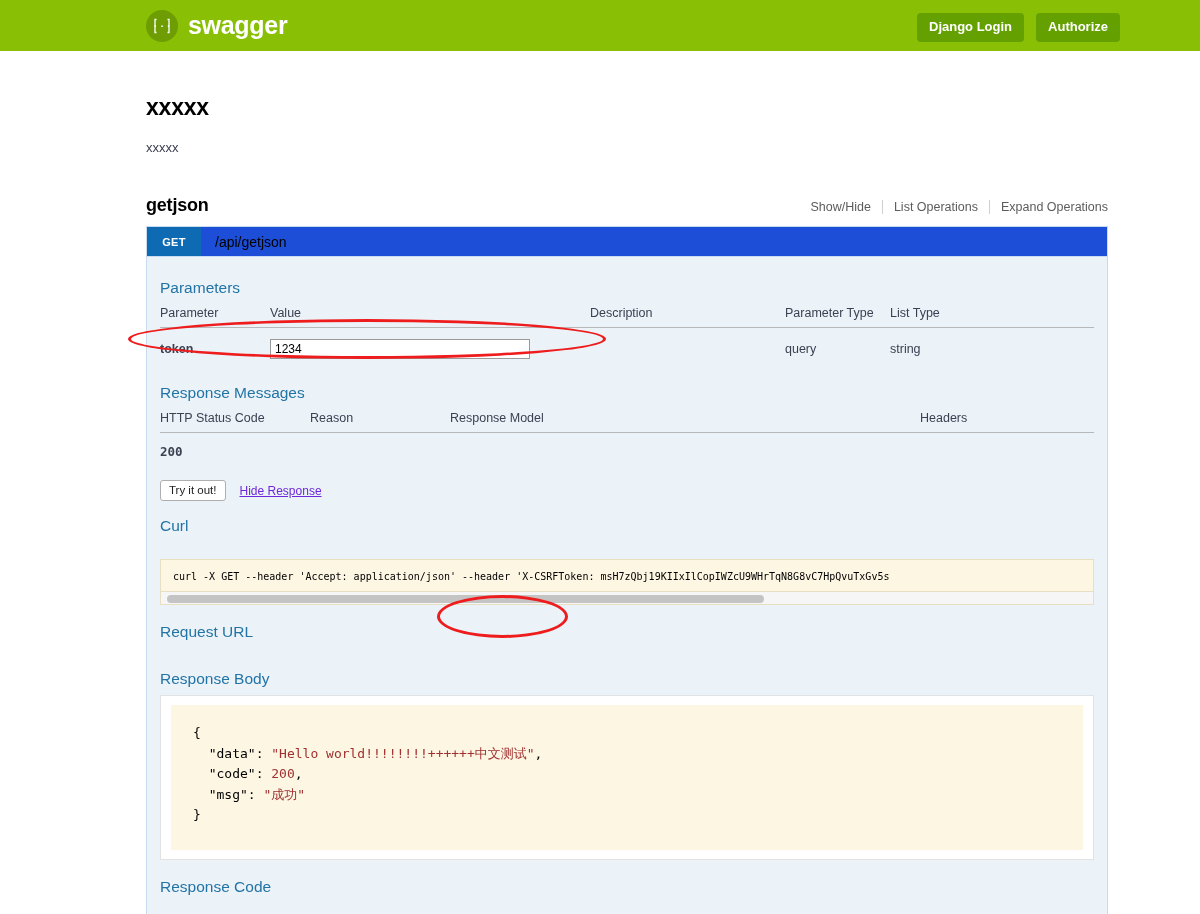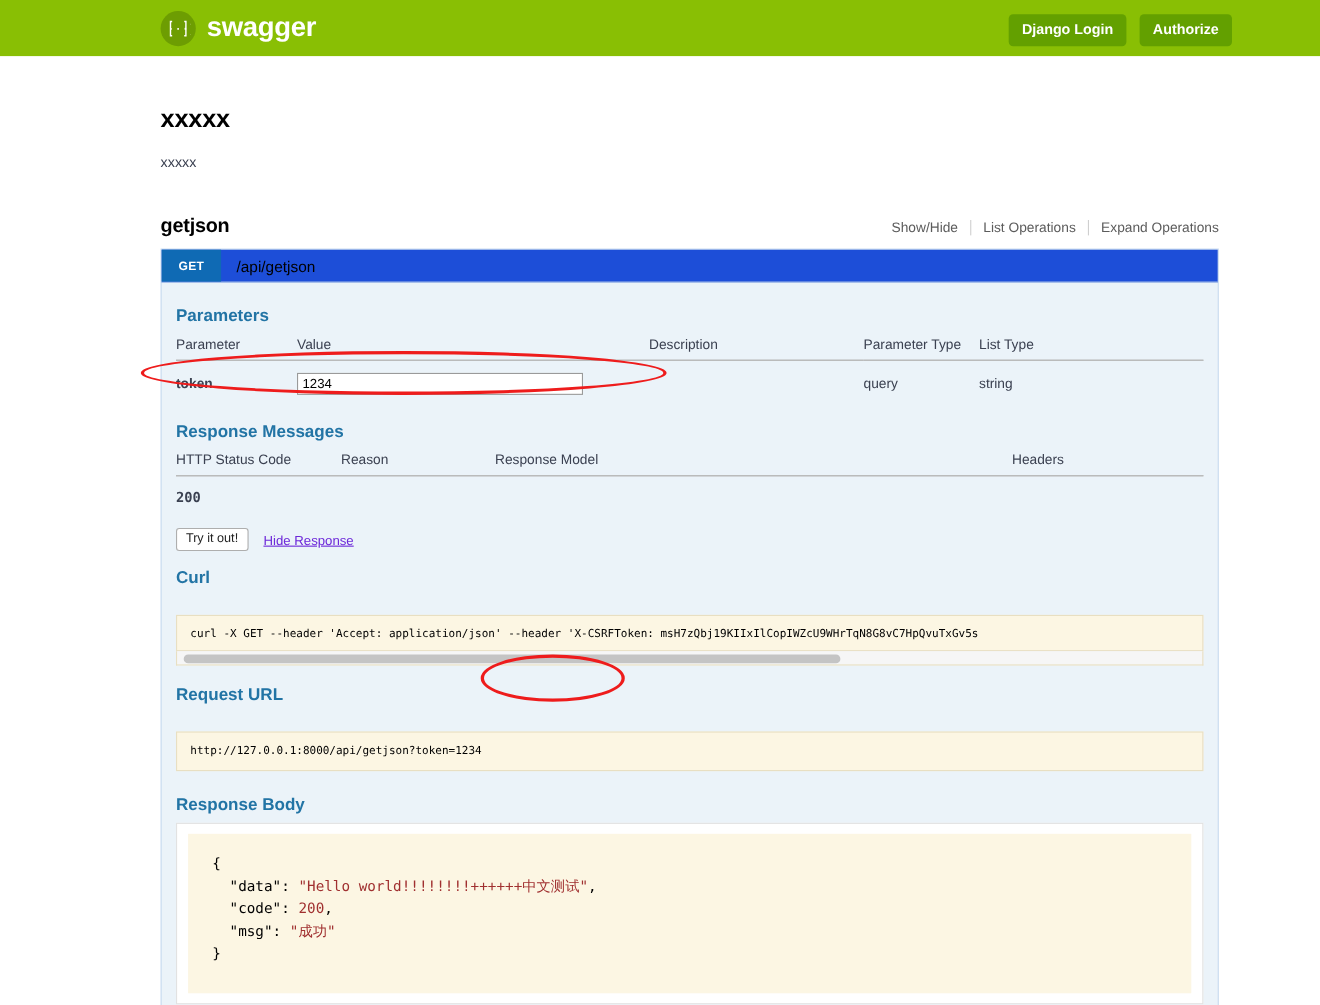--- a/index.html
+++ b/index.html
@@ -130,21 +130,21 @@
     font-size: 14px;
     color: #000000;
     font-family: "Liberation Sans", sans-serif;
   }
 
   .op-body { padding: 14px 13px 20px 13px; }
 
   .sec-title {
     color: #2274a5;
     font-size: 15.5px;
-    font-weight: bold;
+    font-weight: normal;
     margin: 0 0 7px 0;
     padding-top: 8px;
   }
 
   table.grid { width: 100%; border-collapse: collapse; }
   table.grid th {
     text-align: left;
     font-weight: normal;
     font-size: 12.5px;
     color: #3b4151;
@@ -353,21 +353,20 @@
           <span class="hide-resp">Hide Response</span>
         </div>
 
         <h4 class="sec-title" style="padding-top:16px">Curl</h4>
         <div class="codebox curlbox"><span>curl -X GET --header 'Accept: application/json' --header 'X-CSRFToken: msH7zQbj19KIIxIlCopIWZcU9WHrTqN8G8vC7HpQvuTxGv5s</span></div>
         <div class="curl-scrolltrack">
           <div class="curl-scrollthumb"></div>
         </div>
 
         <h4 class="sec-title" style="padding-top:18px">Request URL</h4>
-        <div class="codebox" style="padding:11px 12px 12px 12px"><span>http://127.0.0.1:8000/api/getjson?token=1234</span></div>
 
         <h4 class="sec-title" style="padding-top:22px">Response Body</h4>
         <div class="respbody-shell">
           <div class="respbody"><span class="j-key">{</span>
   <span class="j-key">"data"</span><span class="j-key">: </span><span class="j-str">"Hello world!!!!!!!!++++++中文测试"</span><span class="j-key">,</span>
   <span class="j-key">"code"</span><span class="j-key">: </span><span class="j-num">200</span><span class="j-key">,</span>
   <span class="j-key">"msg"</span><span class="j-key">: </span><span class="j-str">"成功"</span>
 <span class="j-key">}</span></div>
         </div>
 

